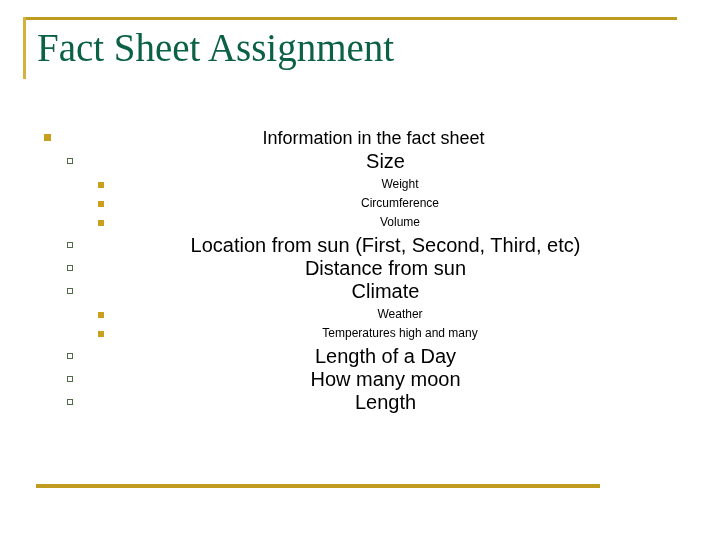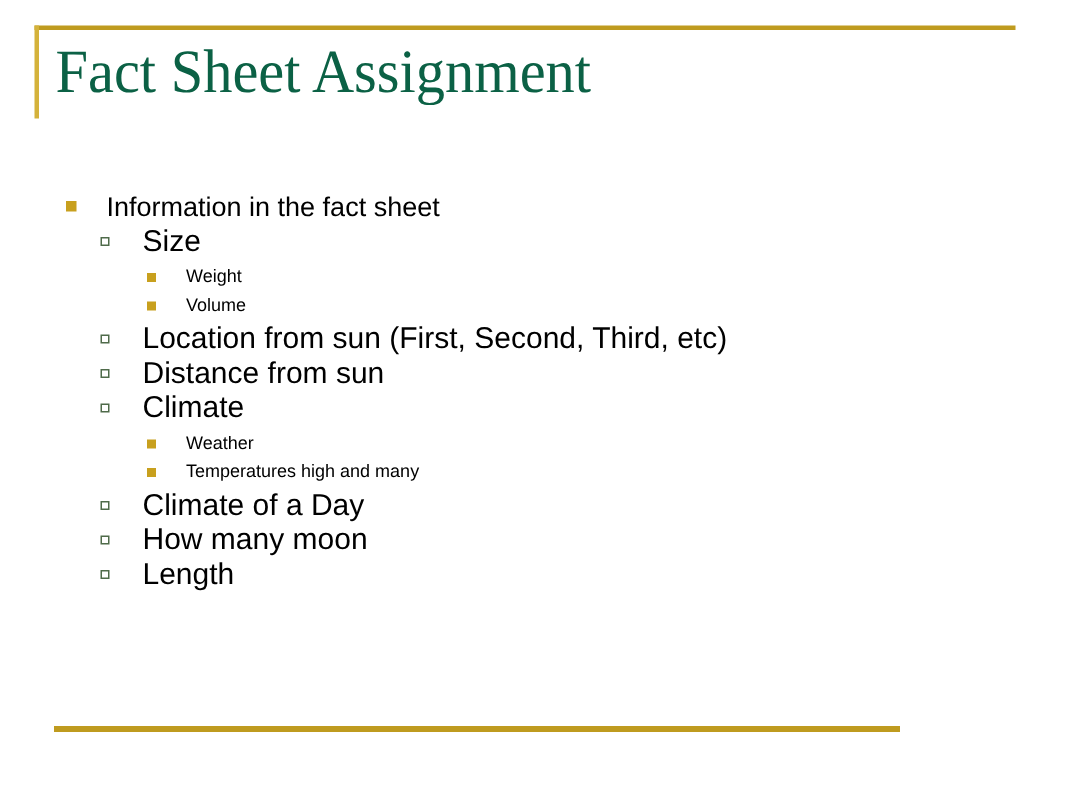--- a/index.html
+++ b/index.html
@@ -75,20 +75,21 @@
     display: block;
     color: #000000;
   }
   .li .bullet {
     position: absolute;
     display: block;
   }
   .li .txt {
     display: block;
     white-space: nowrap;
+    text-align: center;
   }
 
   
   .lvl1 {
     padding-left: 35px;
     min-height: 24px;
   }
   .lvl1 .bullet {
     left: 8px;
     top: 8px;
@@ -171,20 +172,24 @@
       <span class="txt">Size</span>
     </div>
 
     <div class="gap-sm"></div>
 
     <div class="li lvl3">
       <span class="bullet"></span>
       <span class="txt">Weight</span>
     </div>
 
+    <div class="li lvl3">
+      <span class="bullet"></span>
+      <span class="txt">Circumference</span>
+    </div>
 
     <div class="li lvl3">
       <span class="bullet"></span>
       <span class="txt">Volume</span>
     </div>
 
     <div class="gap-sm"></div>
 
     <div class="li lvl2">
       <span class="bullet"></span>
@@ -211,21 +216,21 @@
     <div class="li lvl3">
       <span class="bullet"></span>
       <span class="txt">Temperatures high and many</span>
     </div>
 
     <div class="gap-sm"></div>
 
 
     <div class="li lvl2">
       <span class="bullet"></span>
-      <span class="txt">Climate of a Day</span>
+      <span class="txt">Length of a Day</span>
     </div>
 
 
     <div class="li lvl2">
       <span class="bullet"></span>
       <span class="txt">How many moon</span>
     </div>
 
     <div class="li lvl2">
       <span class="bullet"></span>

